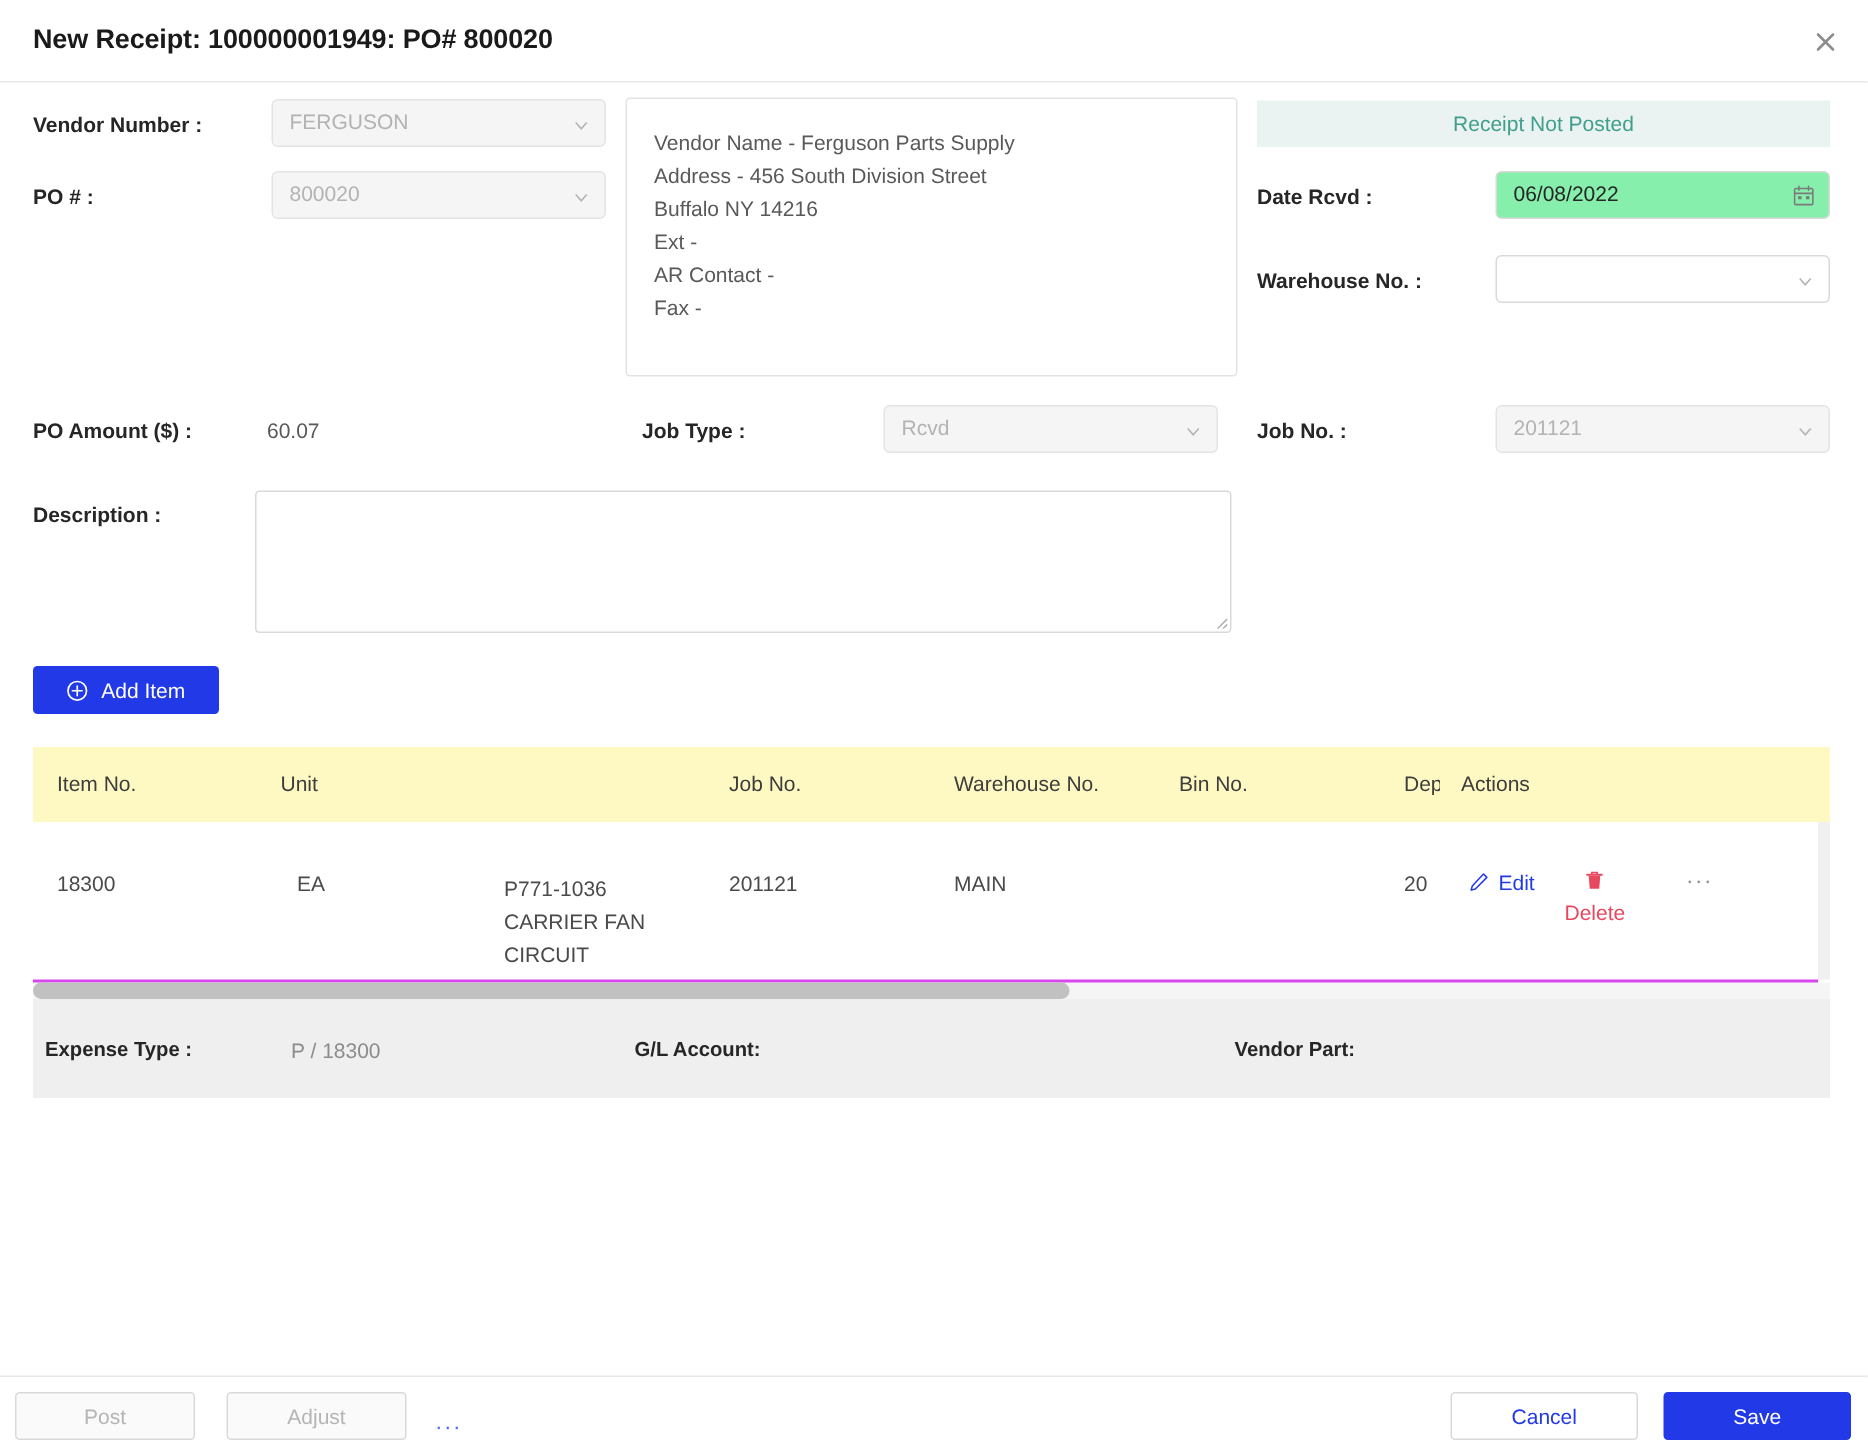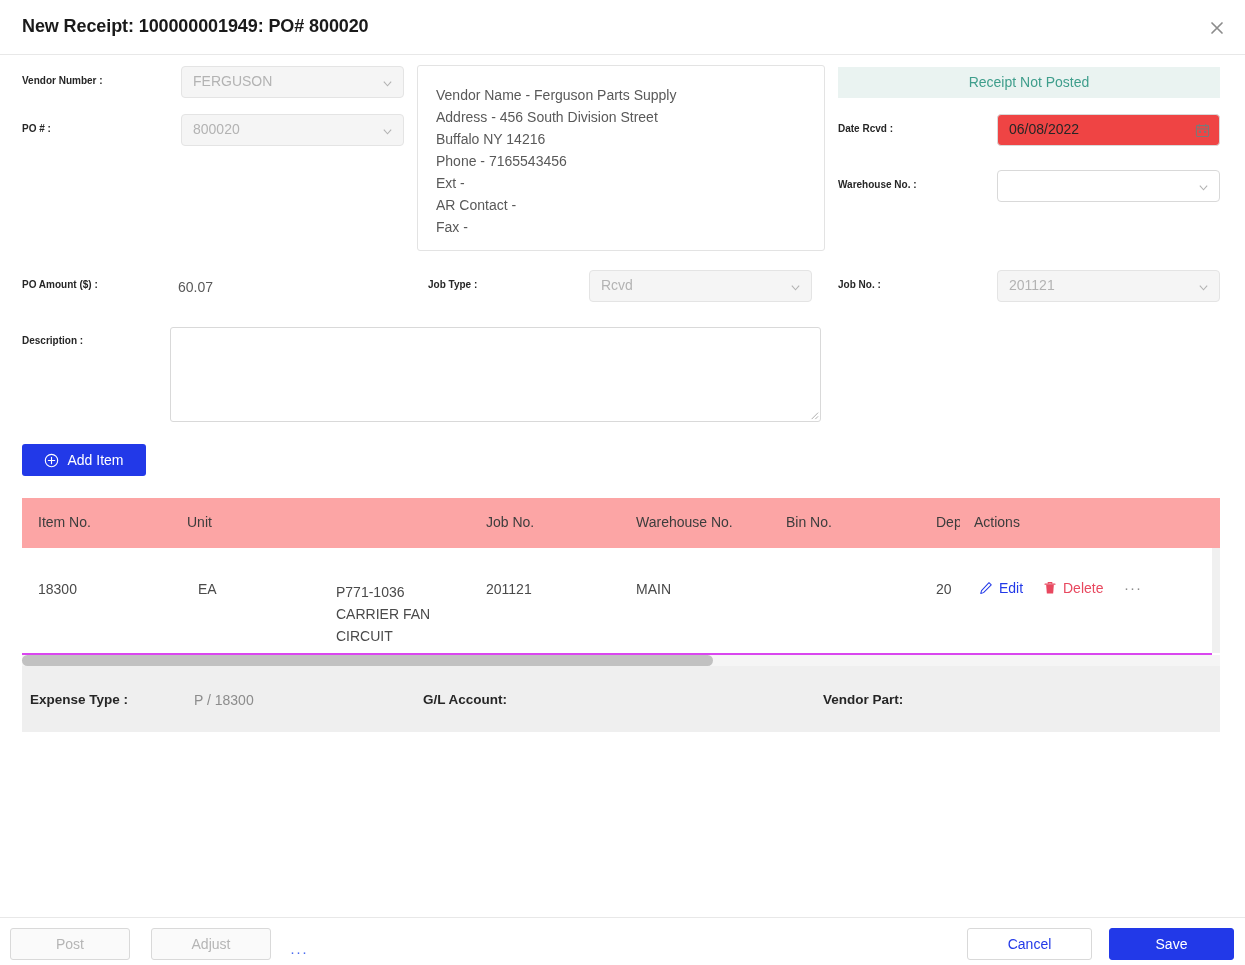--- a/index.html
+++ b/index.html
@@ -44,21 +44,21 @@
     height: 28px;
     cursor: pointer;
     color: #8c8c8c;
   }
   .close-btn svg { display: block; }
 
   
   .form-label {
     position: absolute;
     font-weight: bold;
-    font-size: 10px;
+    font-size: 14px;
     color: #262626;
   }
   .static-value {
     position: absolute;
     font-size: 14px;
     color: #595959;
   }
 
   .select-box {
     position: absolute;
@@ -131,21 +131,21 @@
   
   .date-box {
     position: absolute;
     left: 997px;
     top: 114px;
     width: 223px;
     height: 32px;
     box-sizing: border-box;
     border: 1px solid #d9d9d9;
     border-radius: 4px;
-    background: #ef4444;
+    background: #86efac;
     cursor: text;
   }
   .date-text {
     position: absolute;
     left: 11px;
     top: 6px;
     font-size: 14px;
     color: #262626;
   }
   .cal-icon {
@@ -214,21 +214,21 @@
     left: 22px;
     top: 498px;
     width: 1198px;
     height: 234px;
   }
   .table-head {
     position: absolute;
     left: 0; top: 0;
     width: 1198px;
     height: 50px;
-    background: #fca5a5;
+    background: #fef9c3;
   }
   .th {
     position: absolute;
     top: 16px;
     font-size: 14px;
     color: #3d3d3d;
     white-space: nowrap;
   }
   .th-clip {
     overflow: hidden;
@@ -260,21 +260,21 @@
     position: absolute;
     top: 32px;
     font-size: 14px;
     cursor: pointer;
     display: flex;
     align-items: center;
     gap: 6px;
     white-space: nowrap;
   }
   .action-edit { color: #2239e8; }
-  .action-delete { color: #e8485f; }
+  .action-delete { color: #e8485f; flex-direction: column; }
   .action-more {
     position: absolute;
     top: 31px;
     font-size: 15px;
     color: #8c8c8c;
     cursor: pointer;
     letter-spacing: 1px;
   }
   .action-icon { width: 14px; height: 14px; display: block; }
 
@@ -407,21 +407,20 @@
     <svg viewBox="0 0 12 12" width="11" height="11" aria-hidden="true">
         <path d="M2 4 L6 8.5 L10 4" stroke="currentColor" stroke-width="1.2" fill="none"></path>
       </svg>
   </span>
 </div>
 
 <div class="vendor-card">
   <div class="vendor-line">Vendor Name - Ferguson Parts Supply</div>
   <div class="vendor-line">Address - 456 South Division Street</div>
   <div class="vendor-line">Buffalo NY 14216</div>
-  <div class="vendor-line">Phone - 7165543456</div>
   <div class="vendor-line">Ext -</div>
   <div class="vendor-line">AR Contact -</div>
   <div class="vendor-line">Fax -</div>
 </div>
 
 <div class="status-banner">Receipt Not Posted</div>
 
 <div class="form-label" style="left:838px; top:123px;">Date Rcvd :</div>
 <div class="date-box">
   <span class="date-text">06/08/2022</span>

